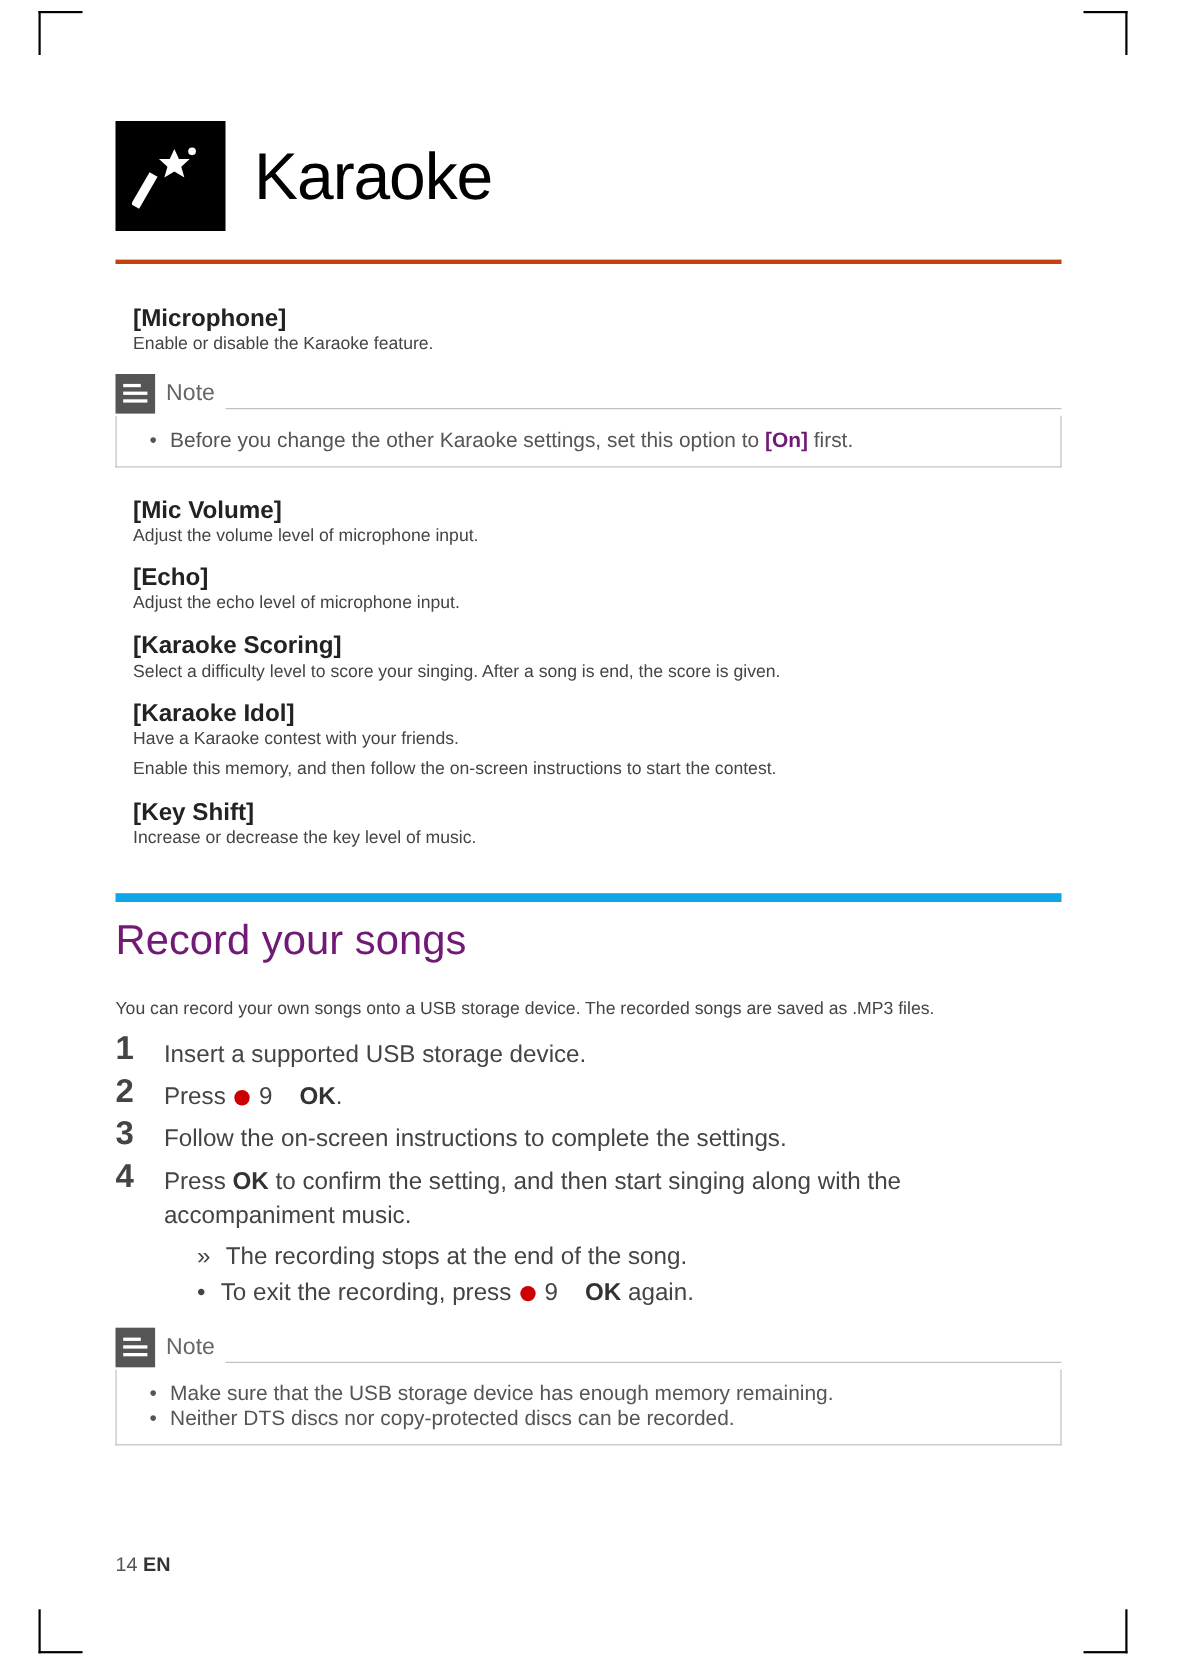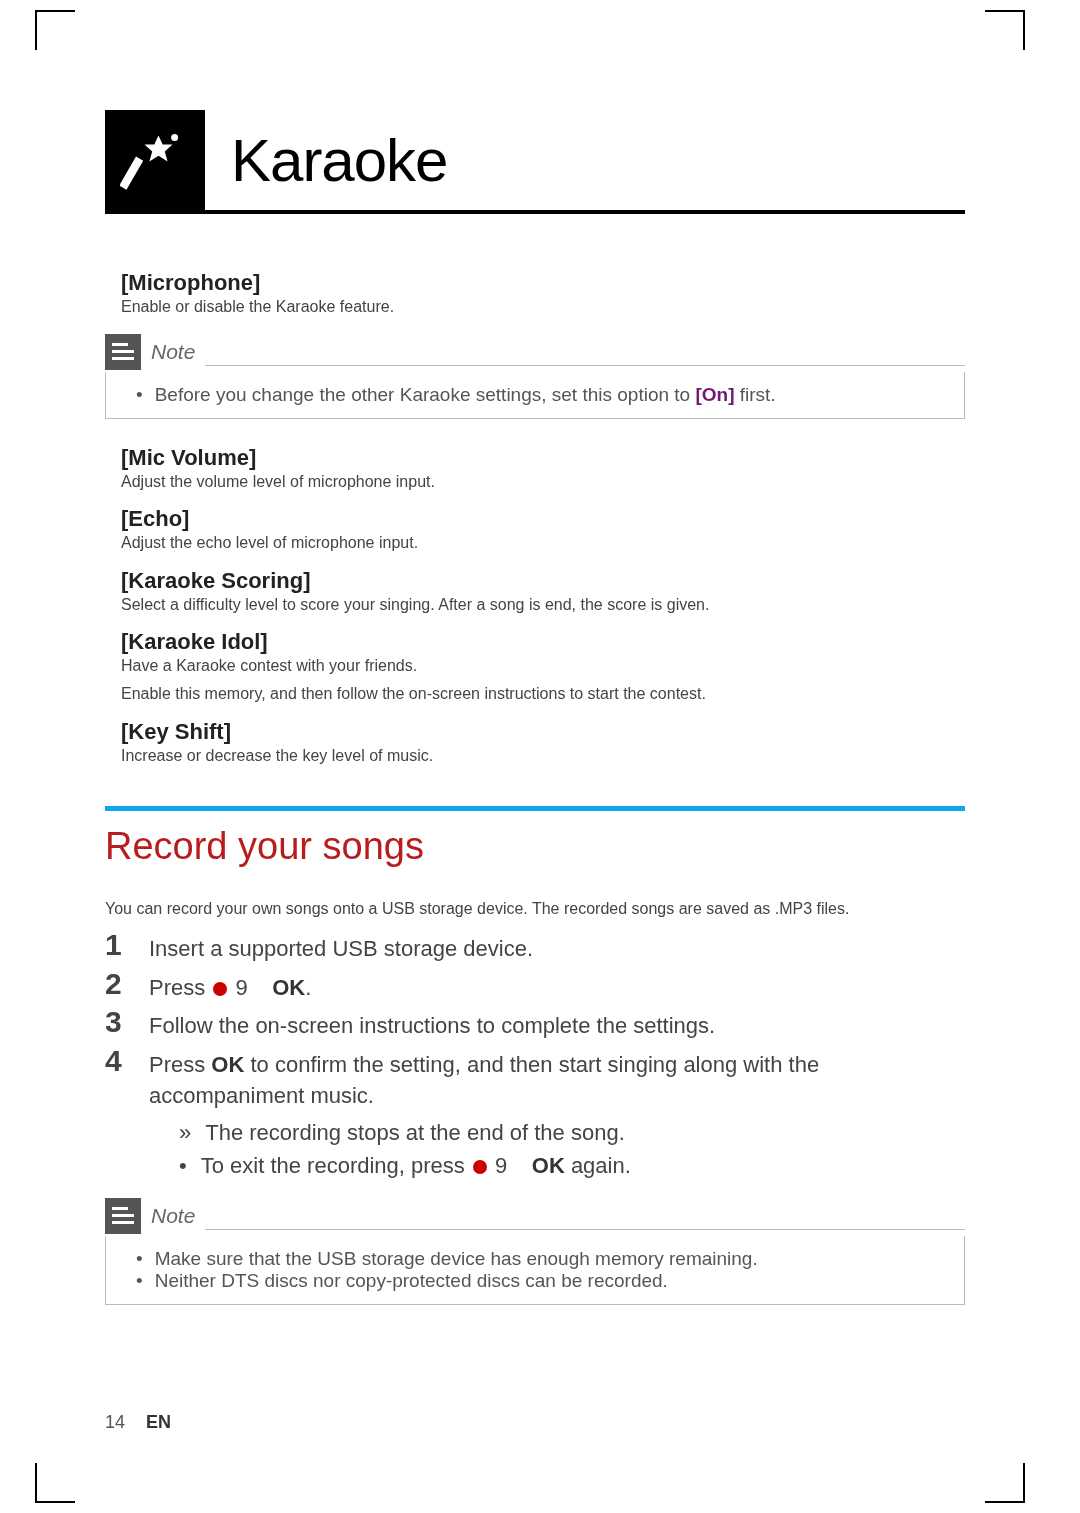--- a/index.html
+++ b/index.html
@@ -44,22 +44,23 @@
       right: 55px;
       border-bottom: 2px solid #000;
       border-right: 2px solid #000;
     }
     .page {
       padding: 110px 115px 60px 105px;
     }
     .chapter-header {
       display: flex;
       align-items: center;
-      border-bottom: 4px solid #000000;
-      margin-bottom: 56px;
+      border-bottom: 4px solid #c2410c;
+      padding-bottom: 26px;
+      margin-bottom: 36px;
     }
     .chapter-icon-box {
       width: 100px;
       height: 100px;
       background: #000;
       margin-right: 26px;
       display: flex;
       align-items: center;
       justify-content: center;
     }
@@ -91,21 +92,20 @@
     }
     .note-box {
       margin-top: 16px;
       margin-bottom: 26px;
     }
     .note-header {
       display: flex;
       align-items: center;
       margin-bottom: 2px;
       position: relative;
-      font-style: italic;
     }
     .note-icon {
       width: 36px;
       height: 36px;
       background: #555;
       display: flex;
       align-items: center;
       justify-content: center;
       margin-right: 10px;
       flex-shrink: 0;
@@ -156,22 +156,22 @@
       content: '•';
       margin-right: 12px;
     }
     .note-content .bold {
       font-weight: 700;
       color: #701a75;
     }
     .section-title {
       font-size: 38px;
       font-weight: 400;
-      color: #b91c1c;
-      border-top: 5px solid #0ea5e9;
+      color: #701a75;
+      border-top: 8px solid #0ea5e9;
       padding-top: 14px;
       margin-top: 40px;
       margin-bottom: 30px;
     }
     .numbered-list {
       margin-top: 10px;
     }
     .numbered-item {
       display: flex;
       align-items: flex-start;
@@ -224,21 +224,20 @@
     }
     .page-footer {
       position: absolute;
       bottom: 80px;
       left: 105px;
       font-size: 18px;
       color: #555;
     }
     .page-footer .lang {
       font-weight: 700;
-      margin-left: 16px;
       color: #333;
     }
   </style>
 </head>
 <body>
 
 <div class="crop-mark crop-top-left"></div>
 <div class="crop-mark crop-top-right"></div>
 <div class="crop-mark crop-bottom-left"></div>
 <div class="crop-mark crop-bottom-right"></div>

